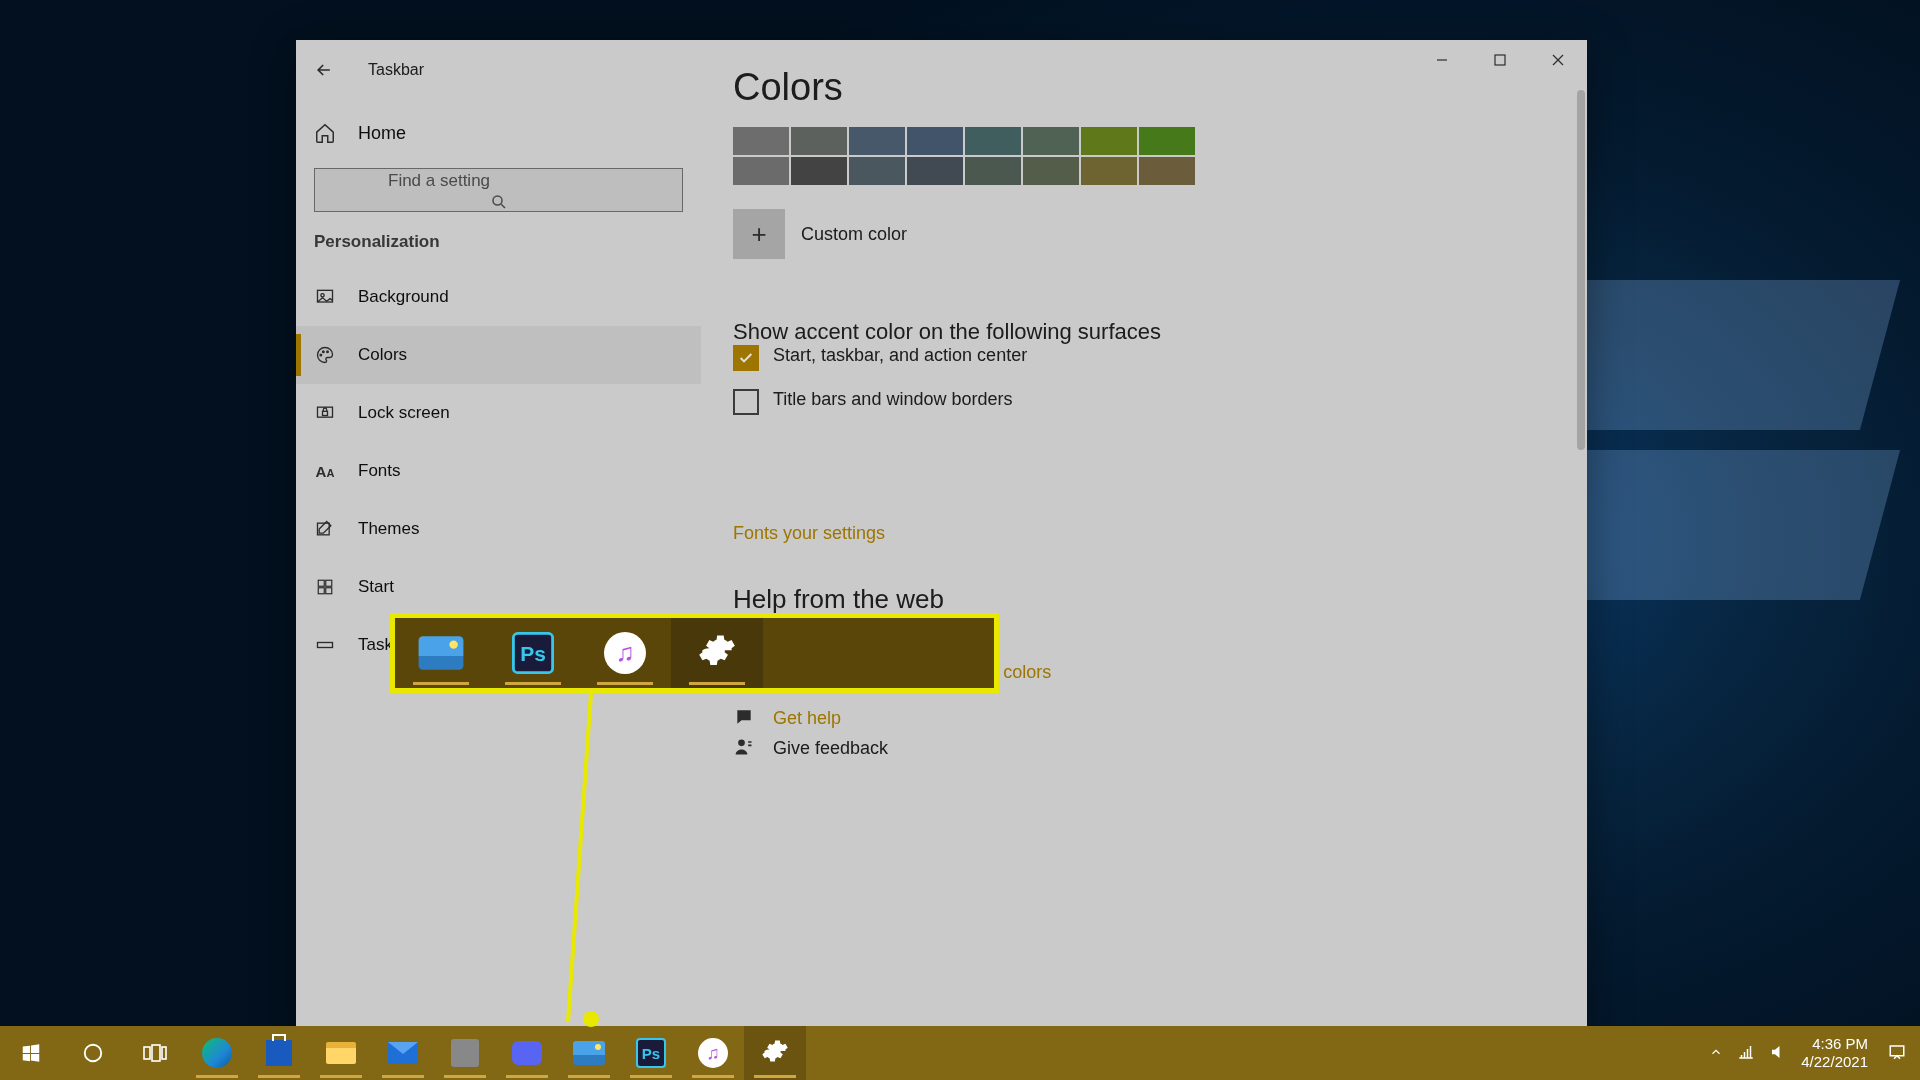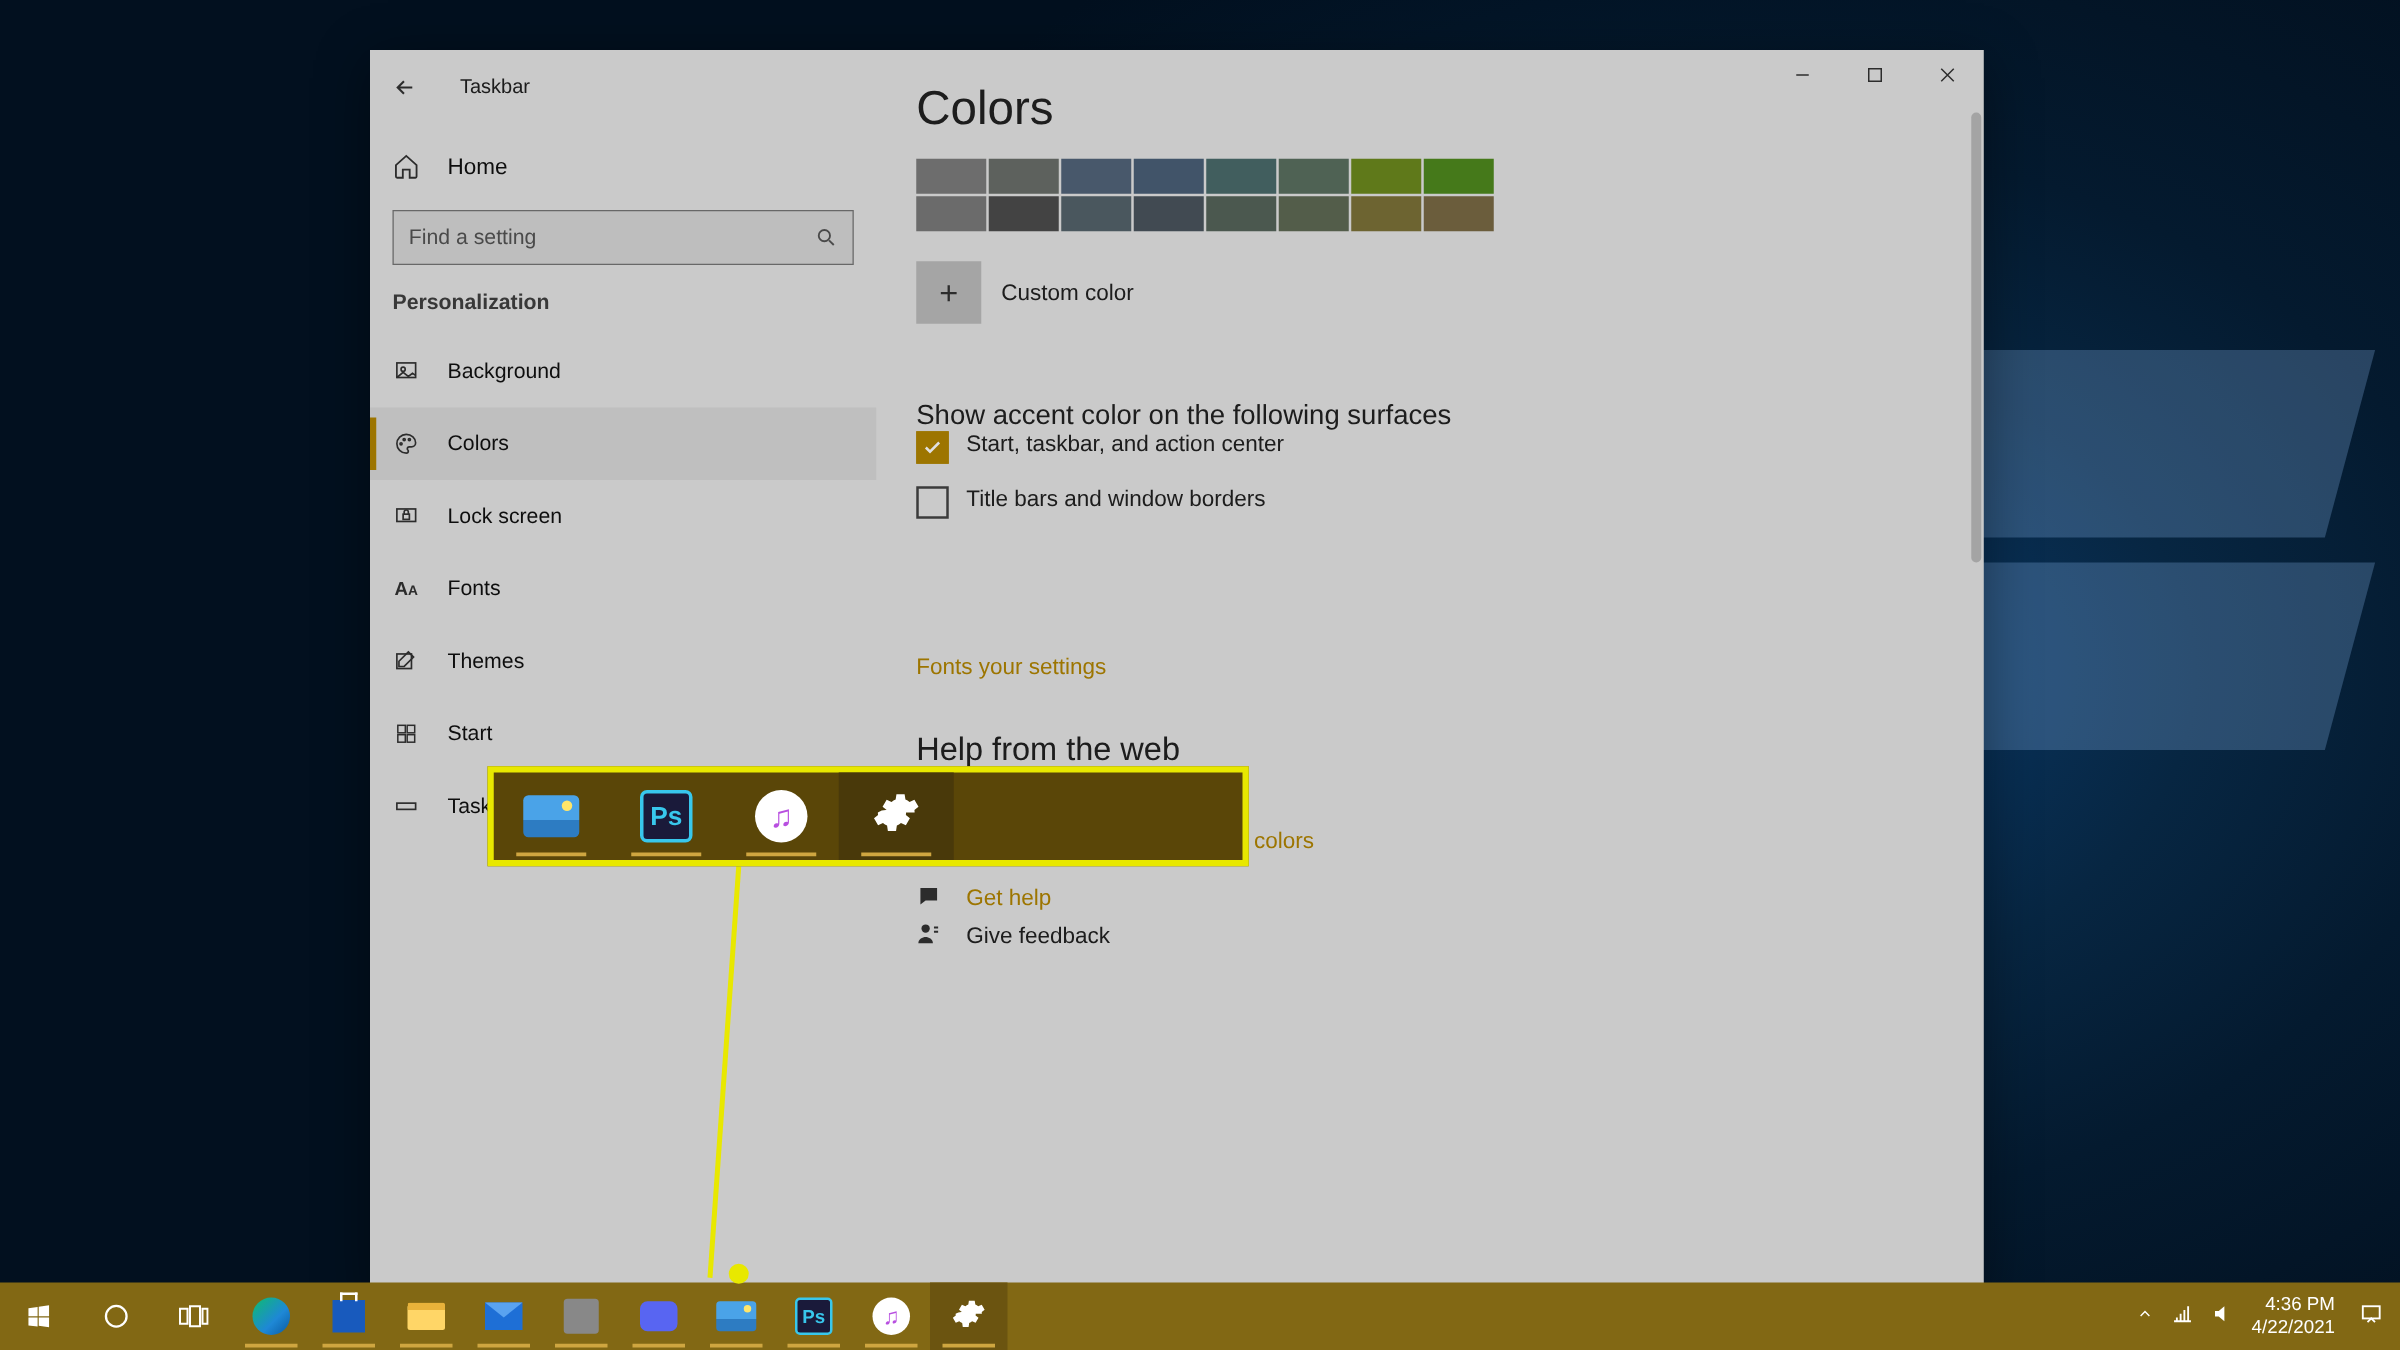--- a/index.html
+++ b/index.html
@@ -21,21 +21,21 @@
 .settings-window { position:absolute; left:296px; top:40px; width:1291px; height:1000px; background:#e6e6e6; display:flex; box-shadow:0 8px 40px rgba(0,0,0,0.4); }
 .overlay-dim { position:absolute; inset:0; background:rgba(0,0,0,0.12); pointer-events:none; }
 .sidebar { width:405px; background:#e6e6e6; display:flex; flex-direction:column; padding-top:6px; position:relative; }
 .titlebar-left { display:flex; align-items:center; height:48px; padding-left:14px; gap:30px; }
 .back-btn { width:28px; height:28px; display:flex; align-items:center; justify-content:center; color:#333; }
 .title-txt { font-size:16px; color:#222; }
 .home-row { display:flex; align-items:center; gap:22px; height:58px; padding-left:18px; margin-top:10px; }
 .home-row .ico { width:22px; height:22px; color:#333; }
 .home-row span.label { font-size:18px; color:#111; }
 .search-wrap { padding:6px 18px 10px 18px; }
-.search-box { display:flex; align-items:center; height:44px; border:1px solid #777; background:#d9d9d9; padding:0 12px; }
+.search-box { display:flex; align-items:center; height:44px; border:1px solid #777; background:#d9d9d9; padding:0 12px;flex-direction:column; }
 .search-box input { flex:1; border:none; background:transparent; font-size:17px; color:#333; outline:none; }
 .search-box input::placeholder { color:#555; }
 .search-ico { width:18px; height:18px; color:#555; }
 .section-hdr { font-size:17px; font-weight:600; color:#404040; padding:10px 18px 16px 18px; }
 .nav-item { display:flex; align-items:center; gap:22px; height:58px; padding-left:18px; color:#111; font-size:17px; cursor:pointer; position:relative; }
 .nav-item .ico { width:22px; height:22px; color:#333; display:flex; align-items:center; justify-content:center; }
 .nav-item.active { background:rgba(0,0,0,0.05); }
 .nav-item.active::before { content:""; position:absolute; left:0; top:8px; bottom:8px; width:5px; background:#b38600; }
 
 .content { flex:1; padding:26px 40px 20px 32px; color:#222; position:relative; overflow:hidden; }
@@ -49,21 +49,21 @@
 .plus-box { width:52px; height:50px; background:#bcbcbc; display:flex; align-items:center; justify-content:center; font-size:26px; color:#333; }
 .custom-row span { font-size:18px; }
 .sub-label { font-size:22px; }
 .check-row { display:flex; gap:14px; margin-bottom:18px; }
 .cb { width:26px; height:26px; border:2px solid #444; display:flex; align-items:center; justify-content:center; }
 .cb.checked { background:#b38600; border-color:#b38600; color:#fff; }
 .check-row span { font-size:18px; }
 .link { color:#b38600; font-size:18px; cursor:pointer; }
 .help-hdr { font-size:26px; font-weight:400; margin:40px 0 16px 0; }
 .help-links .link { display:block; margin-bottom:10px; }
-.assist-row { display:flex; align-items:center; gap:18px; margin-top:24px; }
+.assist-row { display:flex; align-items:center; gap:18px; margin-top:24px;text-align:center; }
 .assist-row .ai { width:22px; height:22px; color:#333; }
 .scrollbar { position:absolute; right:2px; top:50px; width:8px; height:360px; background:#bbb; border-radius:4px; }
 
 
 .taskbar { position:absolute; left:0; right:0; bottom:0; height:54px; background:#826814; display:flex; align-items:stretch; color:#fff; }
 .tb-item { width:62px; display:flex; align-items:center; justify-content:center; position:relative; }
 .tb-item.running::after { content:""; position:absolute; bottom:2px; left:10px; right:10px; height:3px; background:#cfa640; }
 .tb-item.active { background:#6b5410; }
 .tb-spacer { flex:1; }
 .tb-tray { display:flex; align-items:center; gap:14px; padding:0 14px; font-size:15px; }

